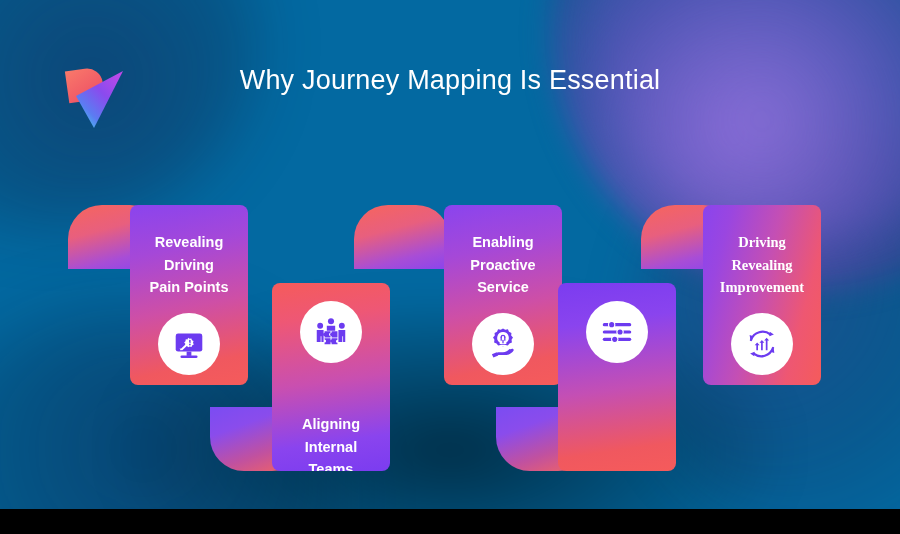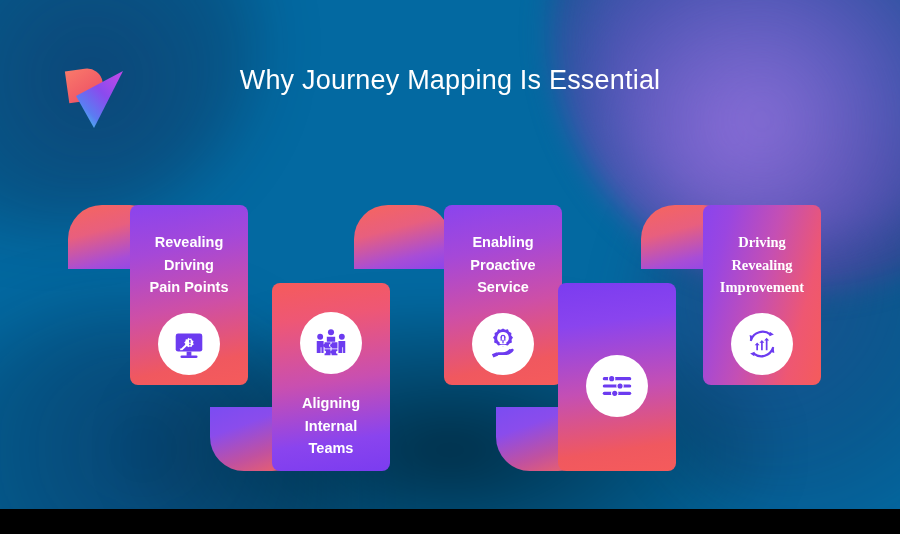--- a/index.html
+++ b/index.html
@@ -121,21 +121,21 @@
   .card-inner {
     position:absolute; inset:0;
     display:flex;
     flex-direction:column;
     align-items:center;
   }
 
   
   .v-top .card-inner { justify-content:flex-start; padding-top:26px; }
   
-  .v-bot .card-inner { justify-content:center; padding-top:18px; }
+  .v-bot .card-inner { justify-content:flex-start; padding-top:18px;gap:32px; }
 
   .card-title {
     color:#ffffff;
     font-size:14.5px;
     font-weight:700;
     line-height:22.5px;
     text-align:center;
     width:100%;
     padding:0 8px;
   }

